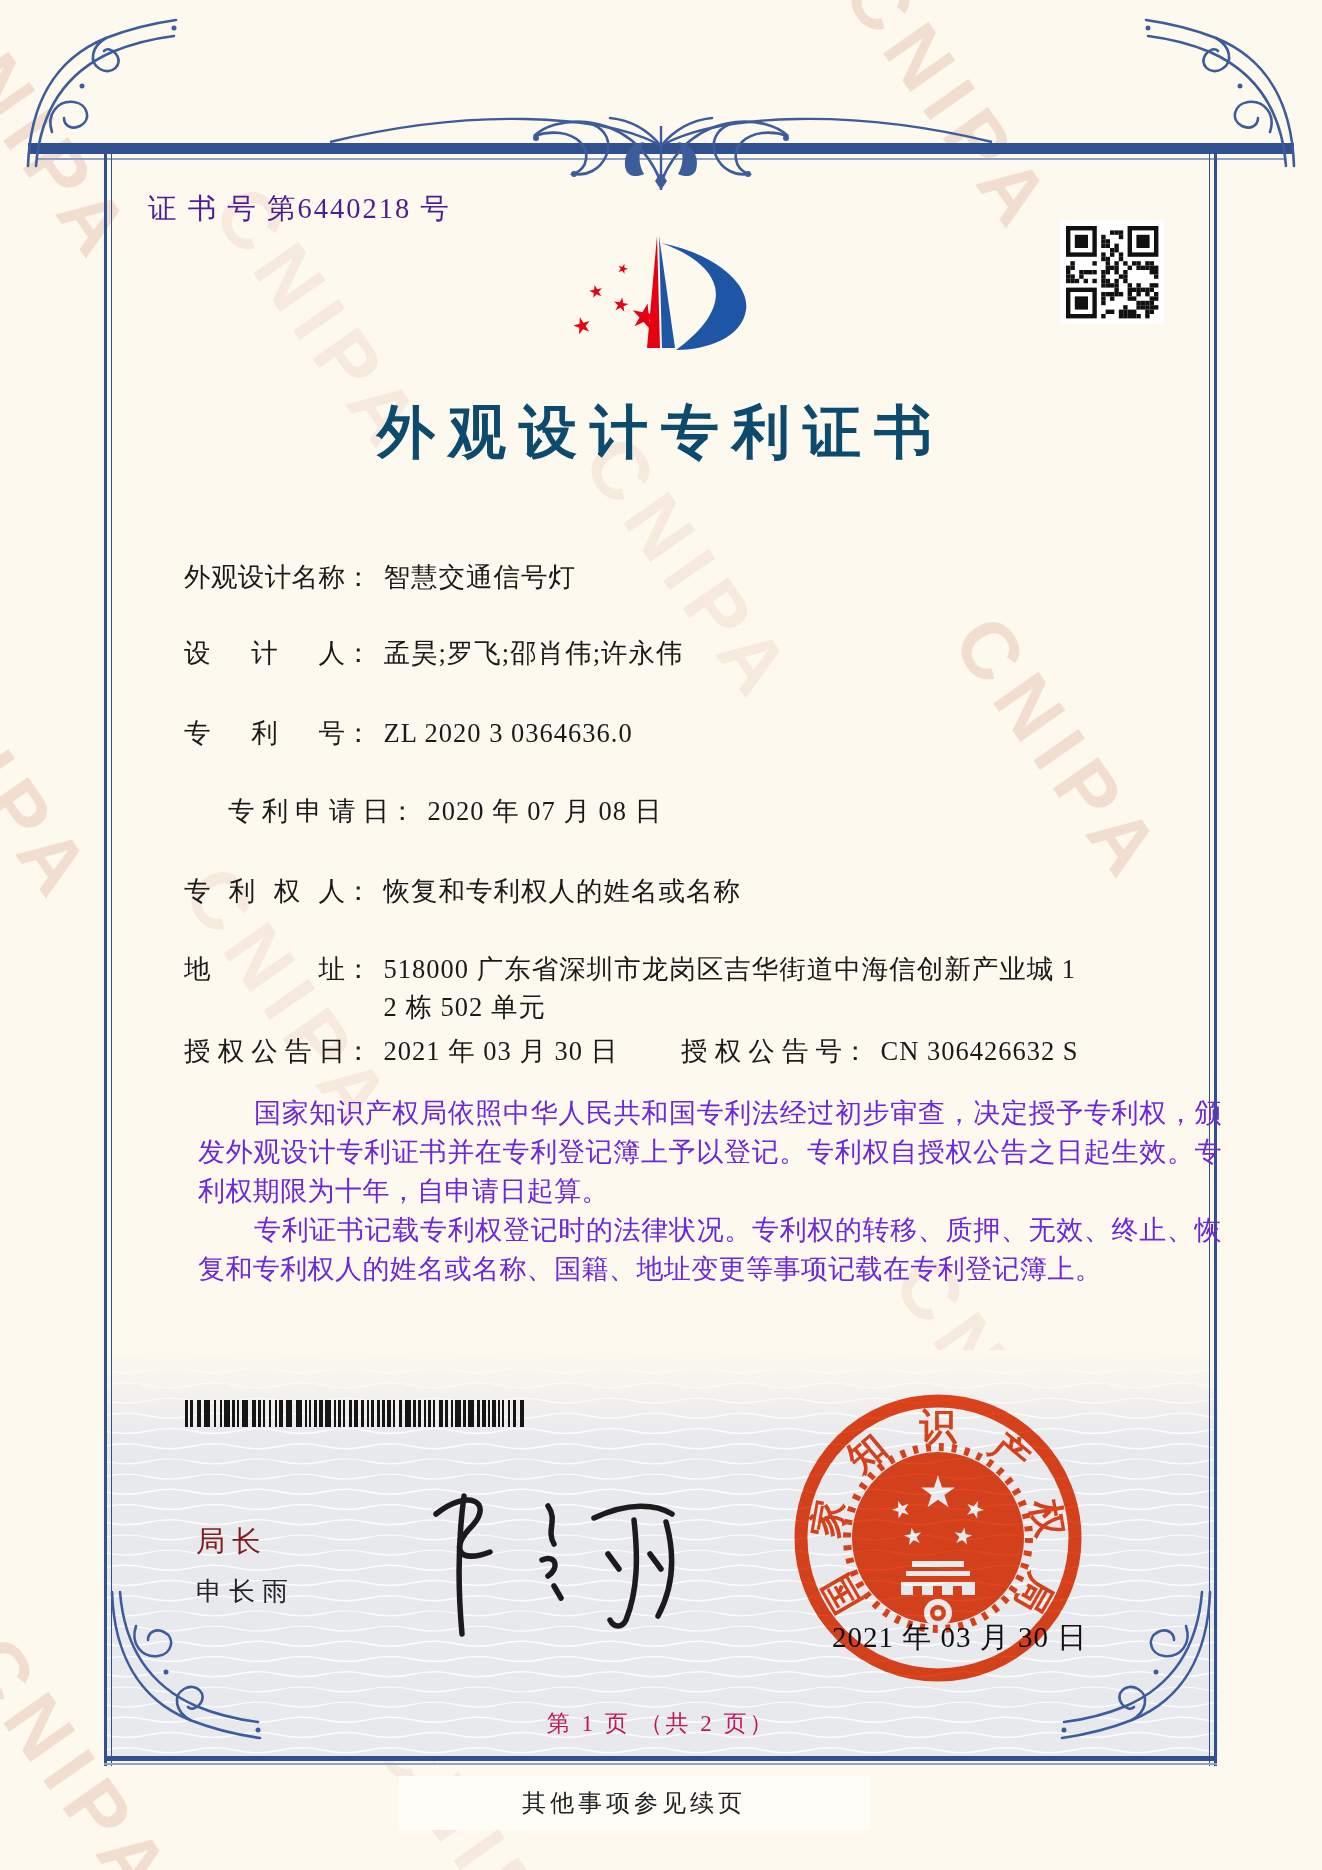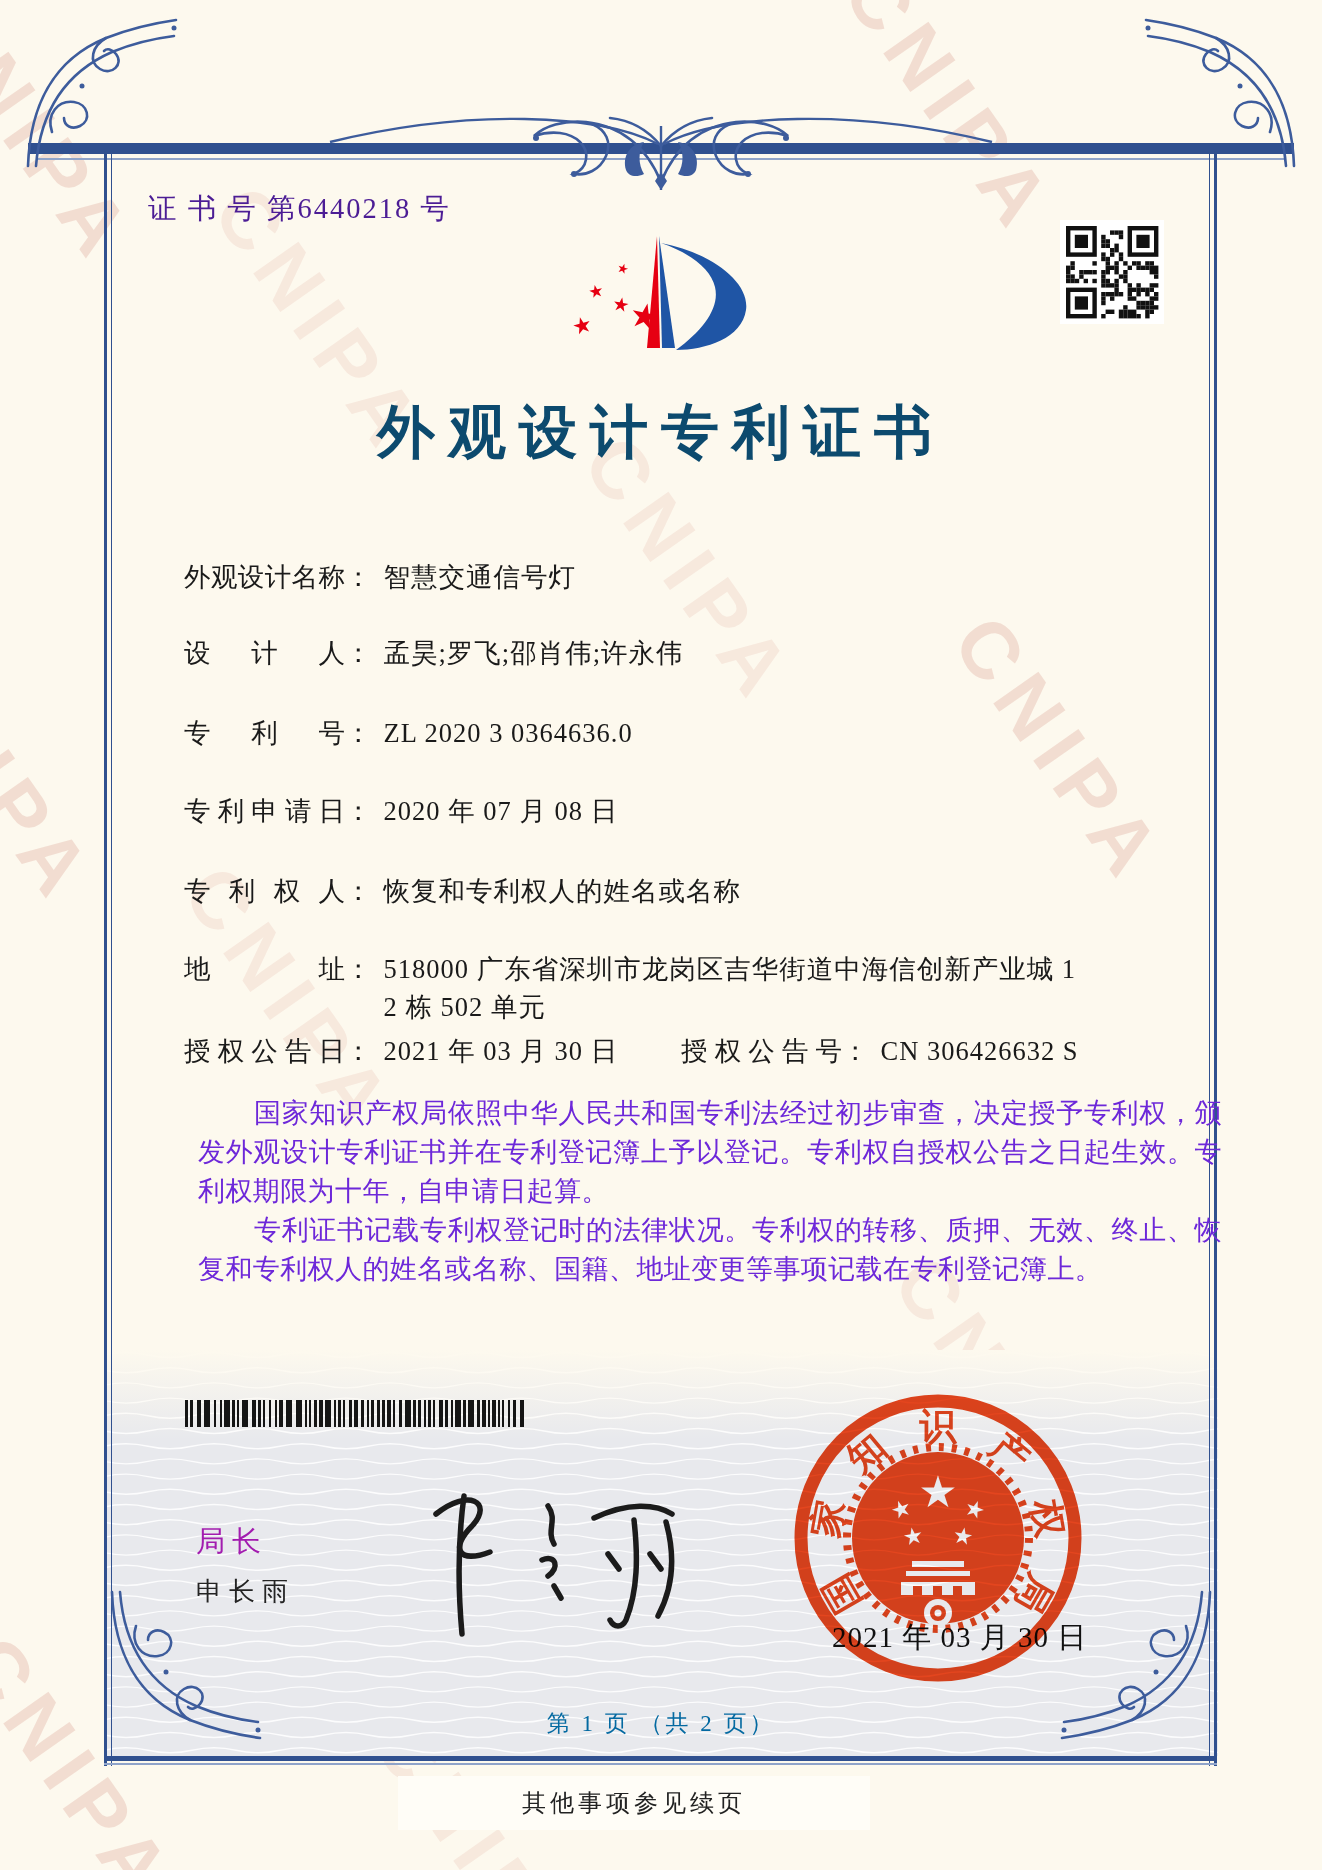--- a/index.html
+++ b/index.html
@@ -36,26 +36,26 @@
   .row{left:184px; width:1050px; font-size:26.5px; color:#1a1a1a; line-height:38px;}
   .flabel{display:inline-block; width:161px; text-align:justify; text-align-last:justify;
     vertical-align:top;}
   .fcolon{display:inline-block; vertical-align:top;}
   .fvalue{display:inline-block; margin-left:12px; vertical-align:top; letter-spacing:1px;}
   .grp2{position:absolute; left:497px; top:0;}
   #paras{left:150px; top:1094px; width:1024px; font-size:27px; line-height:39px;
     text-align:justify; letter-spacing:0.4px; color:#6d28d9;margin-left:48px;}
   #paras p{margin:0; text-indent:56px;}
   #signrole{left:196px; top:1522px; font-family:"Liberation Sans","DejaVu Sans",sans-serif;
-    font-size:29px; letter-spacing:7px; color:#a21caf; font-weight:500;}
+    font-size:29px; letter-spacing:7px; color:#7f1d1d; font-weight:500;}
   #signname{left:196px; top:1574px; font-family:"Liberation Sans","DejaVu Sans",sans-serif;
     font-size:26px; letter-spacing:7px; color:#242424; font-weight:500;}
   #sealdate{left:832px; top:1618px; font-size:29px; letter-spacing:1px; color:#111; z-index:5;}
   #pageind{left:0; top:1708px; width:100%; text-align:center; font-size:23px;
-    letter-spacing:3px; color:#0369a1;}
+    letter-spacing:3px; color:#be185d;}
   #noteband{left:398px; top:1776px; width:472px; height:54px; background:#fffdf7;
     text-align:center; z-index:3;}
   #noteband span{display:inline-block; margin-top:11px; font-size:24px; letter-spacing:4px; color:#222;}
   
   #logo{left:538px; top:190px; z-index:5;}
   #qr{left:1060px; top:220px; z-index:5;}
   #barcode{left:185px; top:1400px; z-index:5;}
   #signature{left:398px; top:1468px; z-index:5;}
   #seal{left:789px; top:1389px; z-index:6; mix-blend-mode:multiply; opacity:0.95;}
   #waves{left:104px; top:1350px; z-index:1; position:absolute;}
@@ -318,21 +318,21 @@
 
   <div class="abs row" style="top:558px;">
     <span class="flabel">外观设计名称</span><span class="fcolon">：</span><span class="fvalue">智慧交通信号灯</span>
   </div>
   <div class="abs row" style="top:634px;">
     <span class="flabel">设计人</span><span class="fcolon">：</span><span class="fvalue">孟昊;罗飞;邵肖伟;许永伟</span>
   </div>
   <div class="abs row" style="top:714px;">
     <span class="flabel">专利号</span><span class="fcolon">：</span><span class="fvalue">ZL 2020 3 0364636.0</span>
   </div>
-  <div class="abs row" style="top:792px;">
+  <div class="abs row" style="top:792px;margin-left:44px;">
     <span class="flabel">专利申请日</span><span class="fcolon">：</span><span class="fvalue">2020 年 07 月 08 日</span>
   </div>
   <div class="abs row" style="top:872px;">
     <span class="flabel">专利权人</span><span class="fcolon">：</span><span class="fvalue">恢复和专利权人的姓名或名称</span>
   </div>
   <div class="abs row" style="top:950px;">
     <span class="flabel">地址</span><span class="fcolon">：</span><span class="fvalue">
       <span style="display:block;">518000 广东省深圳市龙岗区吉华街道中海信创新产业城 1</span>
       <span style="display:block;">2 栋 502 单元</span>
     </span>

